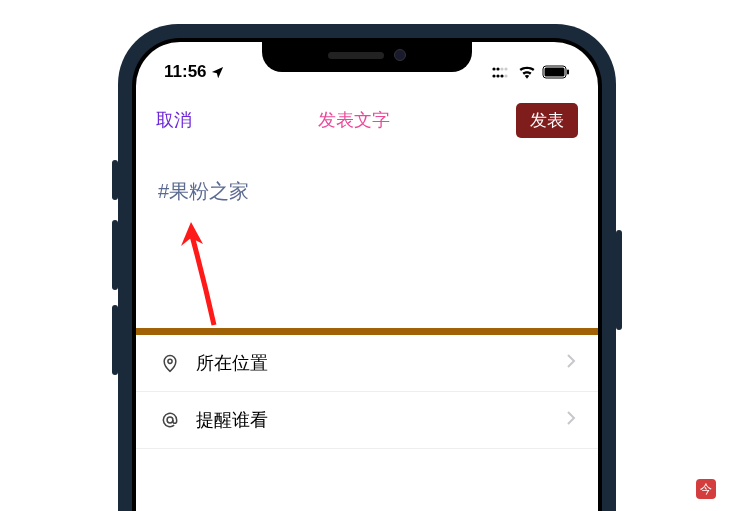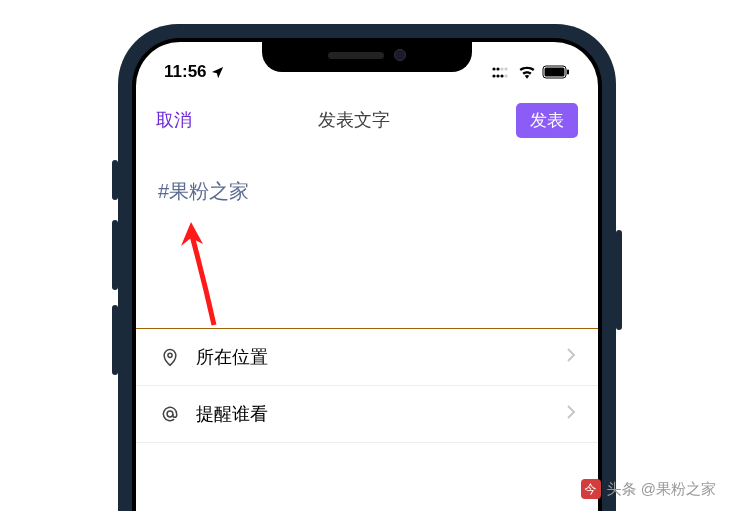--- a/index.html
+++ b/index.html
@@ -89,23 +89,23 @@
     .status-right { display: flex; align-items: center; gap: 6px; }
     .signal-icon svg, .wifi-icon svg, .battery-icon svg, .location-icon svg { display: block; }
     .nav-bar {
       height: 56px;
       display: flex;
       align-items: center;
       justify-content: space-between;
       padding: 0 20px;
     }
     .nav-cancel { font-size: 18px; color: #6d28d9; }
-    .nav-title { font-size: 18px; font-weight: 500; color: #404040; }
+    .nav-title { font-size: 18px; font-weight: 500; color: #ec4899; }
     .nav-publish {
-      background: #8b5cf6;
+      background: #7f1d1d;
       color: #fff;
       font-size: 17px;
       padding: 6px 14px;
       border-radius: 5px;
       font-weight: 500;
     }
     .compose-area {
       padding: 30px 22px 10px;
       min-height: 180px;
       position: relative;
@@ -114,21 +114,21 @@
       color: #5b6a91;
       font-size: 20px;
     }
     .arrow-annotation {
       position: absolute;
       left: 176px;
       top: 220px;
       pointer-events: none;
     }
     .options-list {
-      border-top: 1px solid #a16207;
+      border-top: 7px solid #a16207;
     }
     .option-row {
       display: flex;
       align-items: center;
       padding: 16px 22px;
       border-bottom: 1px solid #eee;
       gap: 14px;
     }
     .option-icon {
       width: 24px;
@@ -269,14 +269,13 @@
 
 <div class="arrow-annotation">
   <svg width="50" height="110" viewBox="0 0 50 110">
     <path d="M38 105 Q 28 60 15 12" fill="none" stroke="#ff1a1a" stroke-width="5"></path>
     <path d="M15 2 L5 26 L15 18 L27 24 Z" fill="#ff1a1a"></path>
   </svg>
 </div>
 
 <div class="watermark">
   <div class="watermark-logo"></div>
-  <span>头条 @果粉之家</span>
 </div>
 
 </body></html>

